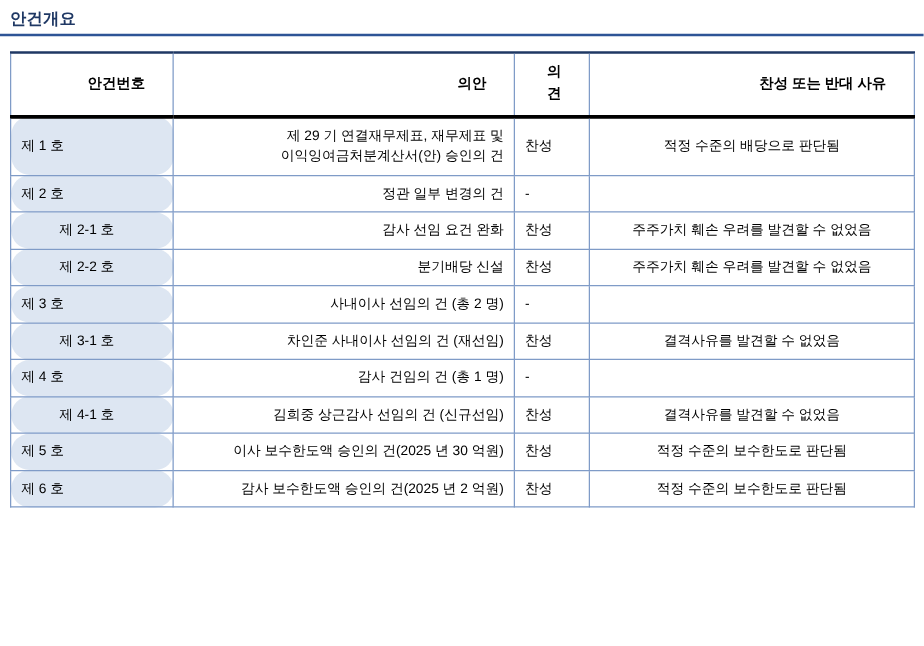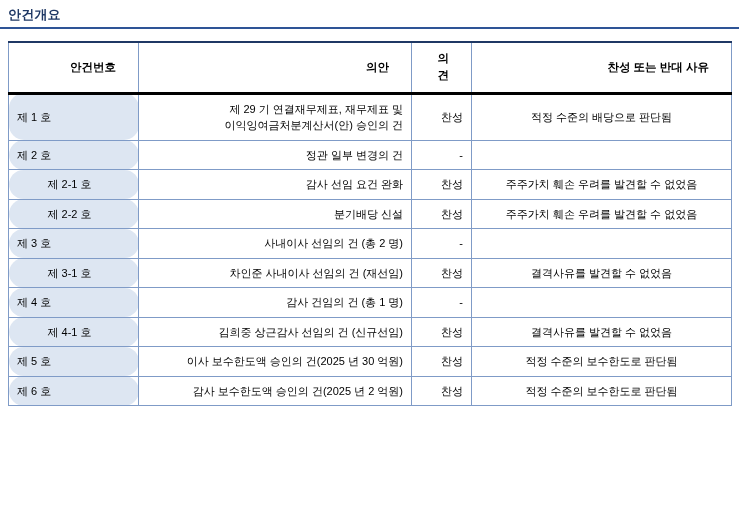--- a/index.html
+++ b/index.html
@@ -70,21 +70,21 @@
   td.num.sub {
     text-align: center;
     padding-left: 0;
     margin-top: 30px;
   }
   td.subject {
     text-align: right;
     padding-left: 12px;
   }
   td.opinion {
-    text-align: right;
+    text-align: left;
   }
   td.reason {
     text-align: center;
   }
   .multi {
     display: block;
   }
   .multi span {
     display: block;
   }

